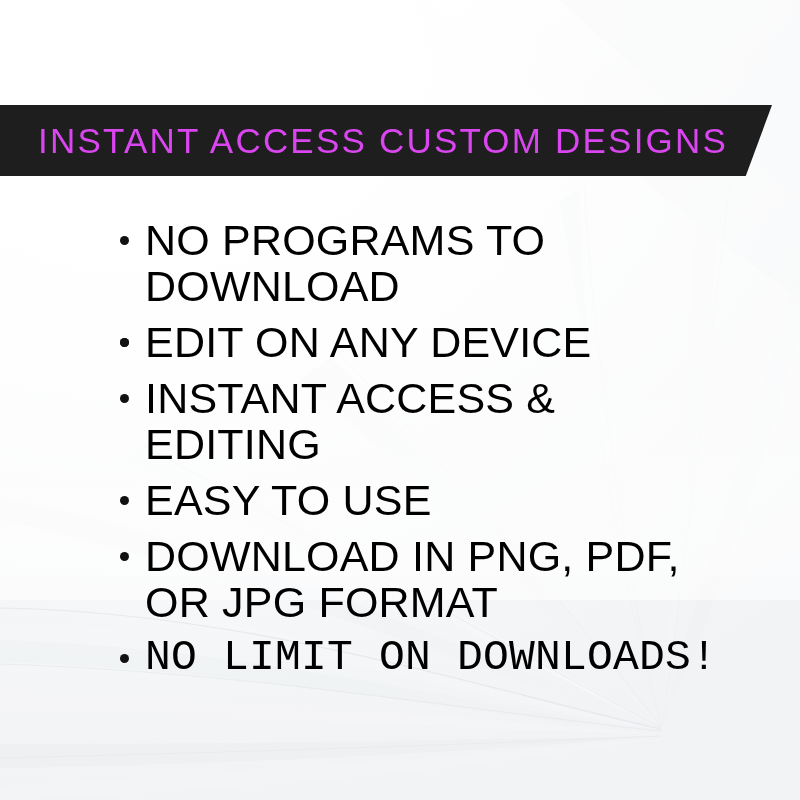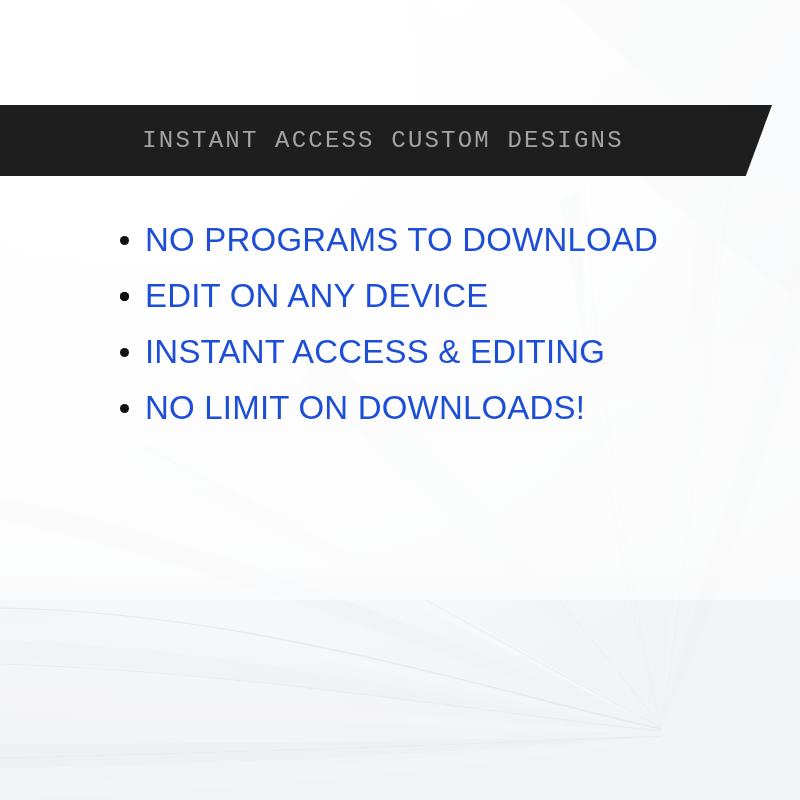--- a/index.html
+++ b/index.html
@@ -43,55 +43,54 @@
     height: 71px;
     background: #1e1e1e;
     -webkit-clip-path: polygon(0 0, 100% 0, 96.6% 100%, 0 100%);
     clip-path: polygon(0 0, 100% 0, 96.6% 100%, 0 100%);
     display: flex;
     align-items: center;
     justify-content: center;
     box-shadow: 0 1px 2px rgba(0,0,0,0.10);
   }
   .banner-title {
-    color: #a3a3a3;
-    font-size: 24px;
+    color: #d946ef;
+    font-size: 35px;
     line-height: 1;
     font-weight: 300;
     letter-spacing: 2.2px;
     text-transform: uppercase;
     white-space: nowrap;
     margin-left: -6px;
     font-stretch: semi-condensed;
-    font-family: Liberation Mono, monospace;
   }
 
   
   .features {
     position: absolute;
     left: 118px;
     top: 217px;
     width: 600px;
     margin: 0;
     padding: 0;
     list-style: none;
   }
   .feature-item {
     position: relative;
     padding-left: 27px;
     margin: 0 0 10px 0;
-    color: #1d4ed8;
-    font-size: 33px;
+    color: #000000;
+    font-size: 43px;
     line-height: 46px;
     font-weight: 300;
     letter-spacing: 0.2px;
     text-transform: uppercase;
     white-space: normal;
   }
-  .feature-item:last-child { margin-bottom: 0; }
+  .feature-item:last-child { margin-bottom: 0; font-family: Liberation Mono, monospace; }
   .feature-bullet {
     position: absolute;
     left: 2px;
     top: 19px;
     width: 9px;
     height: 9px;
     border-radius: 50%;
     background: #111111;
   }
   .feature-text { display: inline; }
@@ -171,17 +170,25 @@
     <li class="feature-item">
       <span class="feature-bullet"></span>
       <span class="feature-text">EDIT ON ANY DEVICE</span>
     </li>
     <li class="feature-item">
       <span class="feature-bullet"></span>
       <span class="feature-text">INSTANT ACCESS &amp; EDITING</span>
     </li>
     <li class="feature-item">
       <span class="feature-bullet"></span>
+      <span class="feature-text">EASY TO USE</span>
+    </li>
+    <li class="feature-item">
+      <span class="feature-bullet"></span>
+      <span class="feature-text">DOWNLOAD IN PNG, PDF, OR JPG FORMAT</span>
+    </li>
+    <li class="feature-item">
+      <span class="feature-bullet"></span>
       <span class="feature-text">NO LIMIT ON DOWNLOADS!</span>
     </li>
   </ul>
 
 </div>
 
 </body></html>

